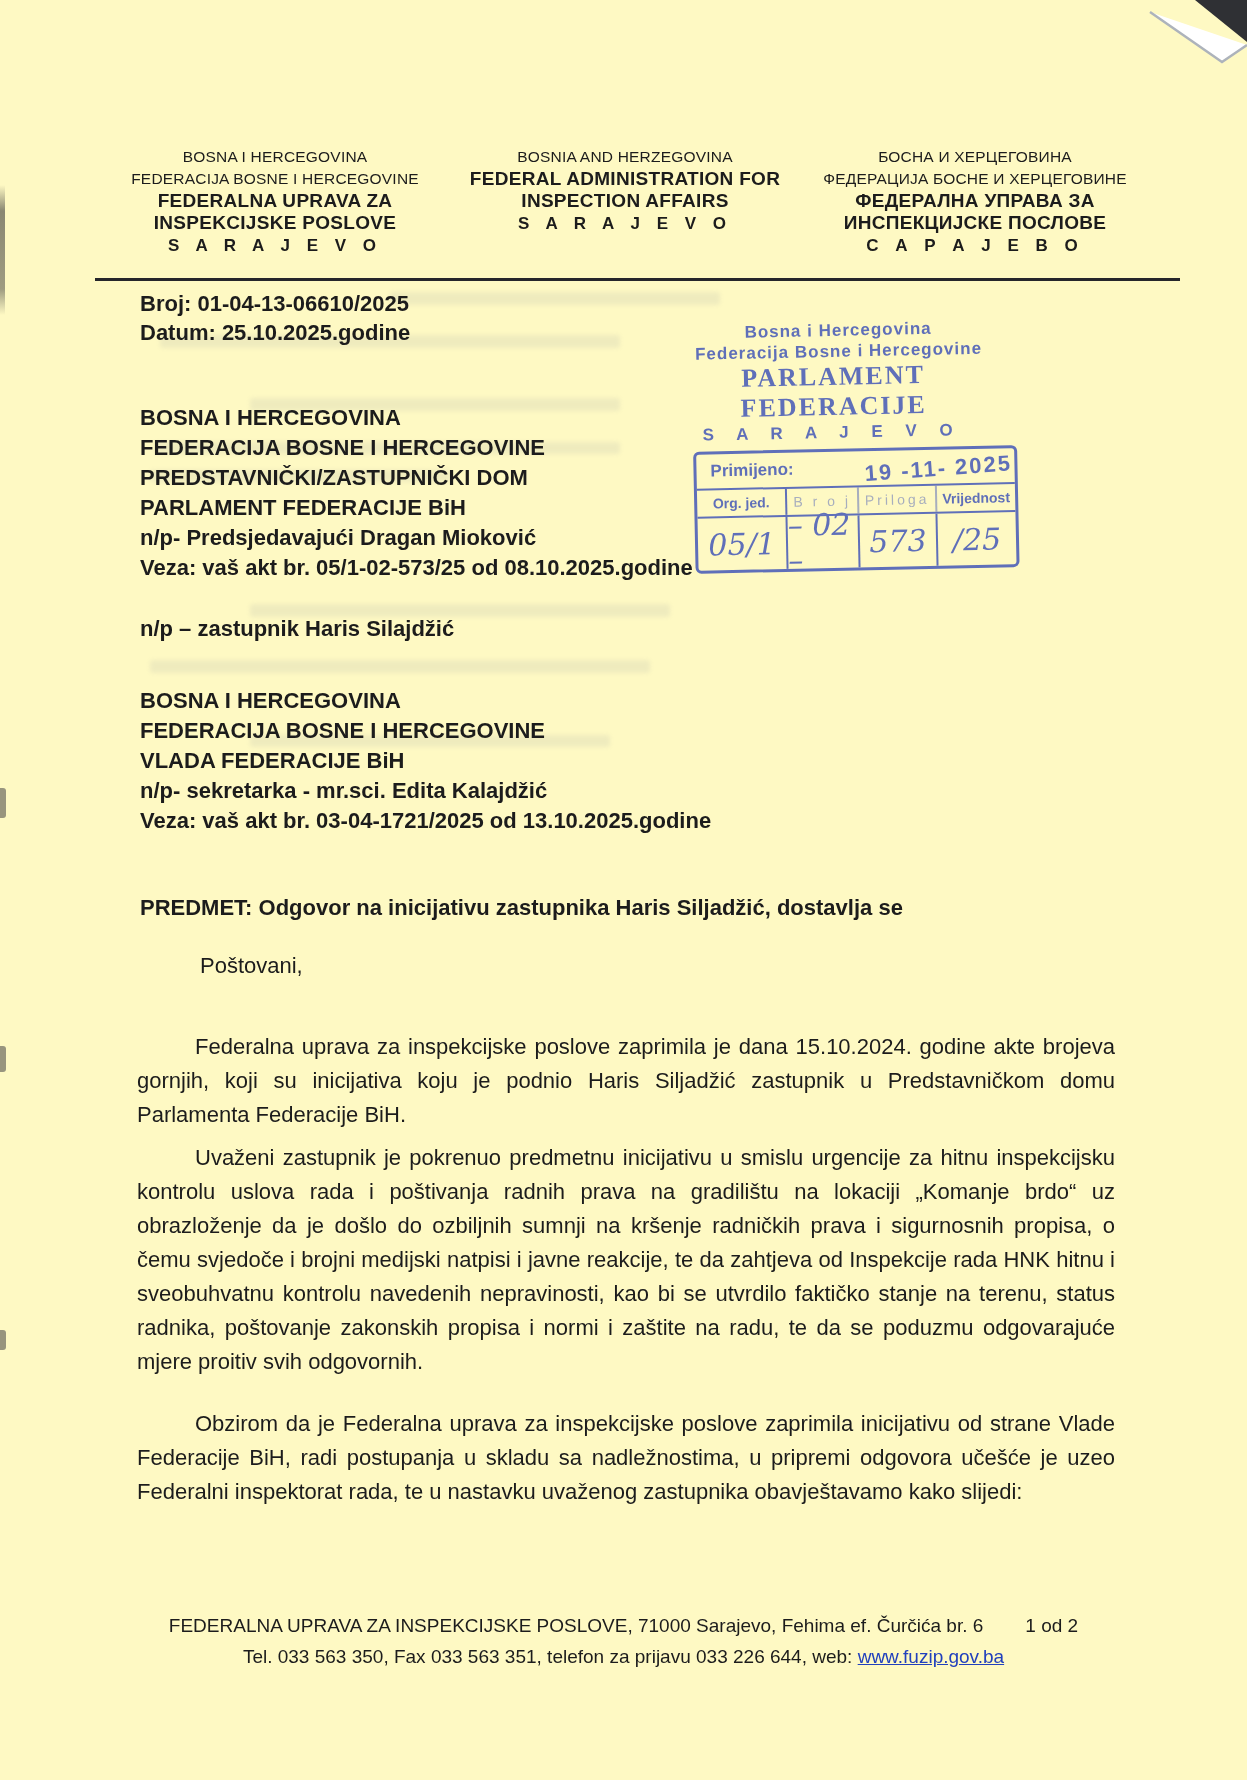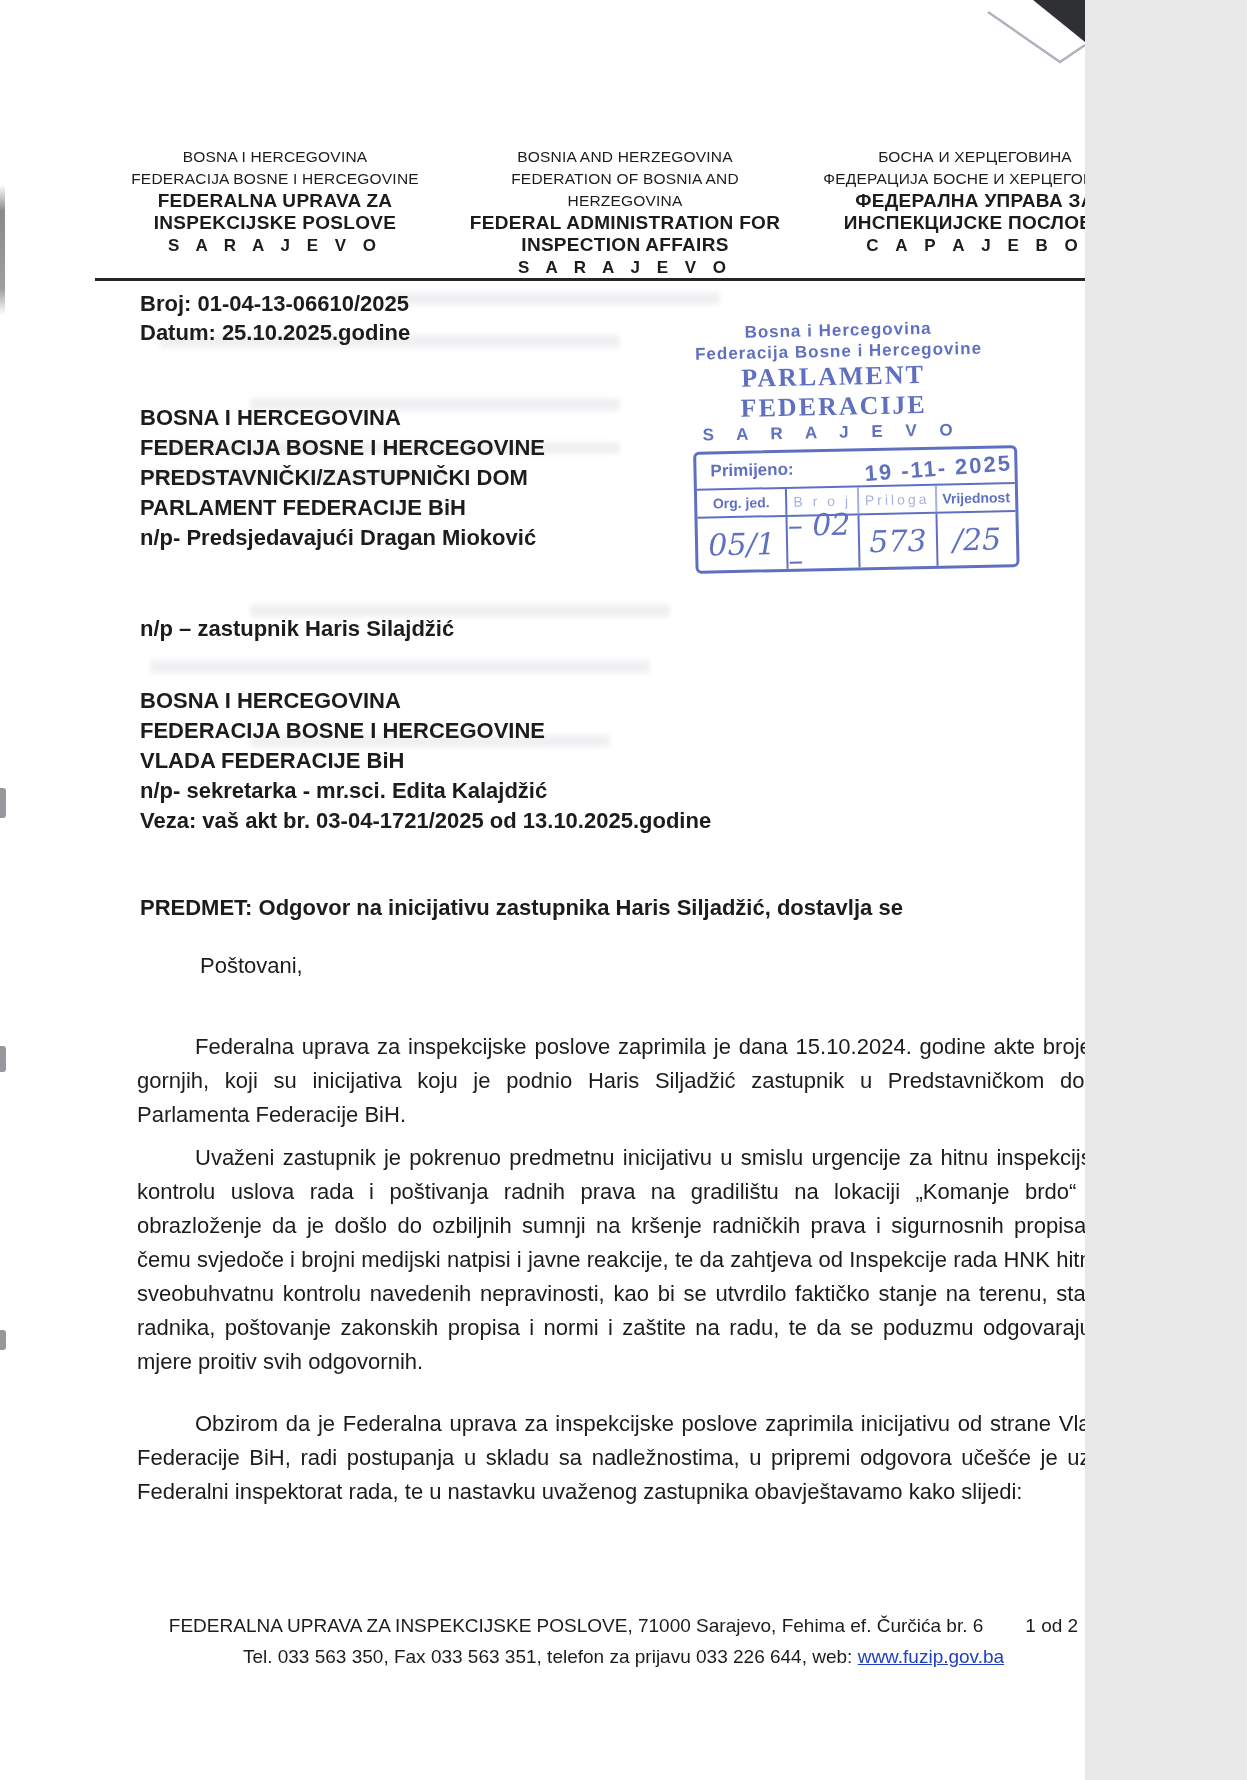--- a/index.html
+++ b/index.html
@@ -1,19 +1,19 @@
 <!DOCTYPE html>
 <html style="--ink: #1c1c1c; --stamp: #4a5db8; --link: #2140bd;"><head>
 <meta charset="utf-8">
 <style>
   html,body{margin:0;padding:0;background:#e8e8e8;}
   .page{
     position:relative;
-    width:1085px;height:1780px;
-    background:#ffffff;
+    width:1247px;height:1780px;
+    background:#fef9c3;
     overflow:hidden;
     font-family:"Liberation Sans", sans-serif;
     color:var(--ink,#1c1c1c);
   }
   
   .bleed{position:absolute;background:#878d9a;opacity:.12;filter:blur(2px);border-radius:3px;}
   .edge-strip{position:absolute;left:0;width:5px;background:linear-gradient(to bottom,transparent,rgba(42,42,48,.55) 20%,rgba(42,42,48,.45) 80%,transparent);}
   .speck{position:absolute;left:0;width:6px;background:rgba(50,50,58,.5);border-radius:0 3px 3px 0;}
   .corner-svg{position:absolute;top:0;right:0;}
   
@@ -86,21 +86,20 @@
   <div class="letterhead">
     <div class="lh-col c1">
       <div class="lh-small">BOSNA I HERCEGOVINA</div>
       <div class="lh-small">FEDERACIJA BOSNE I HERCEGOVINE</div>
       <div class="lh-bold">FEDERALNA UPRAVA ZA</div>
       <div class="lh-bold">INSPEKCIJSKE POSLOVE</div>
       <div class="lh-city">S A R A J E V O</div>
     </div>
     <div class="lh-col c2">
       <div class="lh-small">BOSNIA AND HERZEGOVINA</div>
-      <div class="lh-small">FEDERATION OF BOSNIA AND HERZEGOVINA</div>
       <div class="lh-bold">FEDERAL ADMINISTRATION FOR</div>
       <div class="lh-bold">INSPECTION AFFAIRS</div>
       <div class="lh-city">S A R A J E V O</div>
     </div>
     <div class="lh-col c3">
       <div class="lh-small">БОСНА И ХЕРЦЕГОВИНА</div>
       <div class="lh-small">ФЕДЕРАЦИЈА БОСНЕ И ХЕРЦЕГОВИНЕ</div>
       <div class="lh-bold">ФЕДЕРАЛНА УПРАВА ЗА</div>
       <div class="lh-bold">ИНСПЕКЦИЈСКЕ ПОСЛОВЕ</div>
       <div class="lh-city">С А Р А Ј Е В О</div>
@@ -137,20 +136,21 @@
       </div>
     </div>
   </div>
 
   <div class="block" style="top:403px;">
     <div>BOSNA I HERCEGOVINA</div>
     <div>FEDERACIJA BOSNE I HERCEGOVINE</div>
     <div>PREDSTAVNIČKI/ZASTUPNIČKI DOM</div>
     <div>PARLAMENT FEDERACIJE BiH</div>
     <div>n/p- Predsjedavajući Dragan Mioković</div>
+    <div>Veza: vaš akt br. 05/1-02-573/25 od 08.10.2025.godine</div>
   </div>
 
   <div class="block" style="top:614px;">n/p – zastupnik Haris Silajdžić</div>
 
   <div class="block" style="top:686px;">
     <div>BOSNA I HERCEGOVINA</div>
     <div>FEDERACIJA BOSNE I HERCEGOVINE</div>
     <div>VLADA FEDERACIJE BiH</div>
     <div>n/p- sekretarka - mr.sci. Edita Kalajdžić</div>
     <div>Veza: vaš akt br. 03-04-1721/2025 od 13.10.2025.godine</div>

